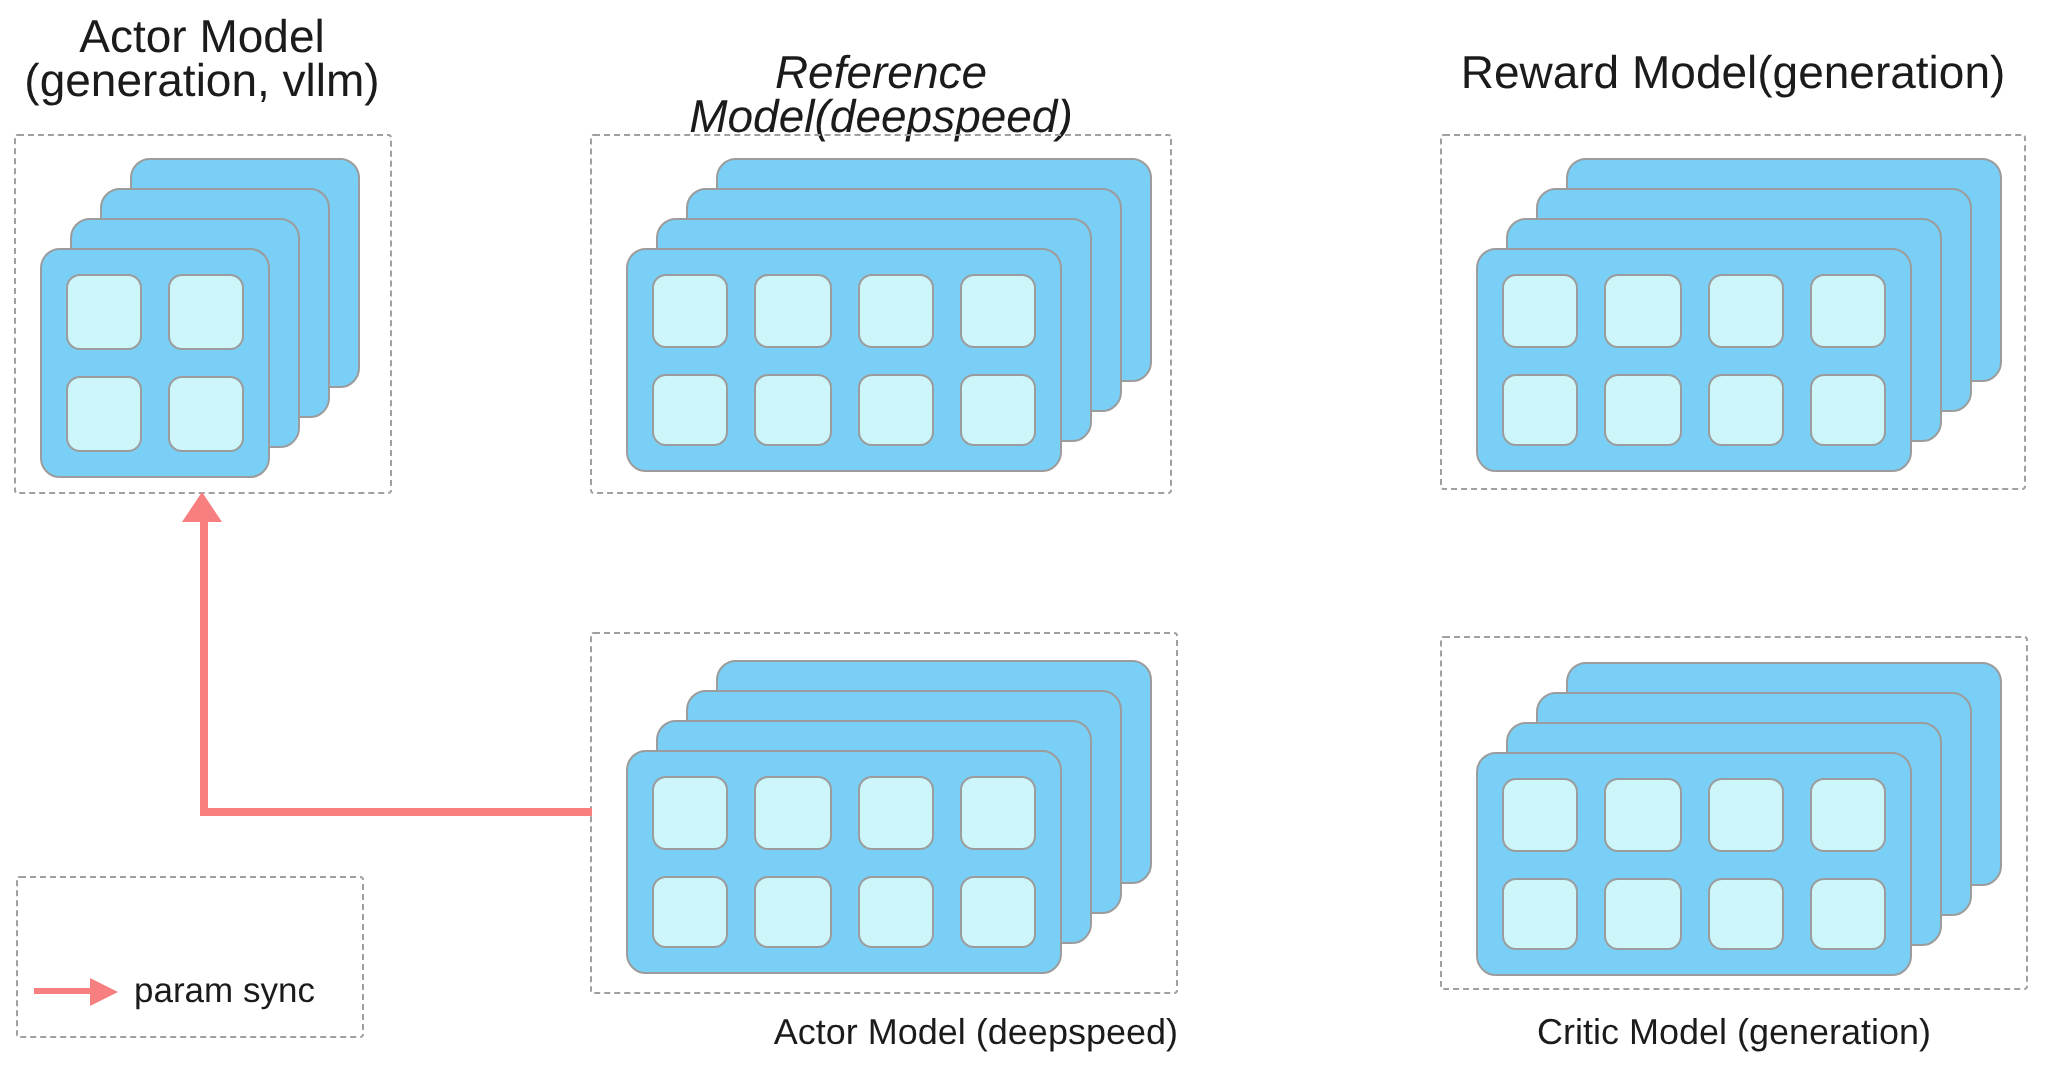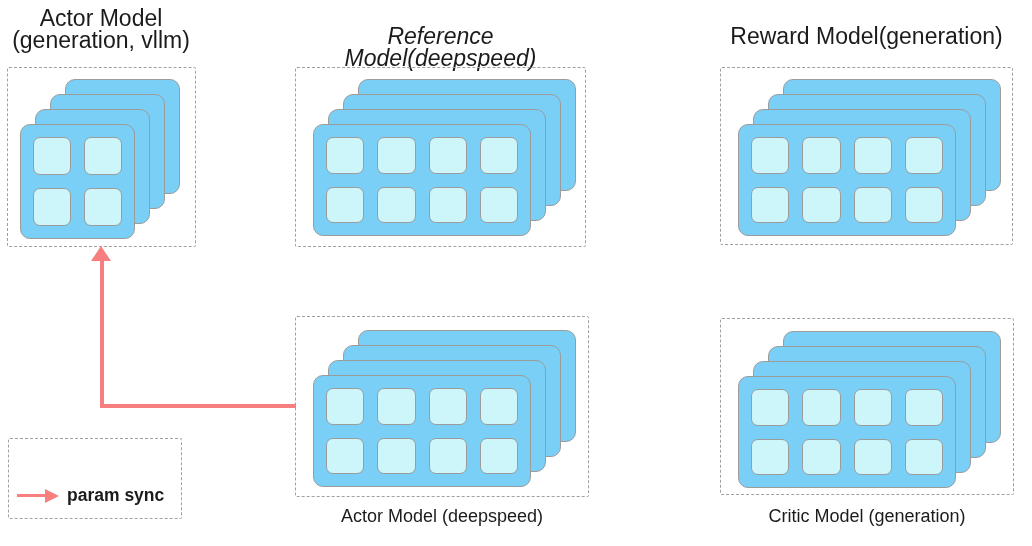--- a/index.html
+++ b/index.html
@@ -29,21 +29,20 @@
     text-align: center;
     font-size: 18px;
     line-height: 22px;
     color: var(--text, #1b1b1b);
   }
   .gbox {
     position: absolute;
     border: 1.6px dashed var(--box-border, #a0a0a0);
     border-radius: 2px;
     box-sizing: border-box;
-    font-weight: bold;
   }
   .stack { position: absolute; }
   .card {
     position: absolute;
     background: var(--card-fill, #79cff6);
     border: 1.5px solid var(--card-border, #9c9c9c);
     border-radius: 10px;
     box-sizing: border-box;
   }
   .stack.square .card { width: 115px; height: 115px; }
@@ -164,21 +163,21 @@
           <div class="cell"></div>
           <div class="cell"></div>
           <div class="cell"></div>
           <div class="cell"></div>
           <div class="cell"></div>
           <div class="cell"></div>
           <div class="cell"></div>
         </div>
       </div>
   </div>
-  <div class="label-bottom" style="left:295px; top:505px; width:294px;">Actor Model (deepspeed)</div>
+  <div class="label-bottom" style="left:295px; top:505px; width:294px;text-align:right;">Actor Model (deepspeed)</div>
 
   <div class="gbox" style="left:720px; top:318px; width:294px; height:177px;">
     <div class="stack wide" style="left:17px; top:12px;">
         <div class="card" style="left: 45px; top: 0px;"></div>
         <div class="card" style="left: 30px; top: 15px;"></div>
         <div class="card" style="left: 15px; top: 30px;"></div>
         <div class="card front" style="left: 0px; top: 45px; grid-template-columns: repeat(4, 1fr);">
           <div class="cell"></div>
           <div class="cell"></div>
           <div class="cell"></div>

